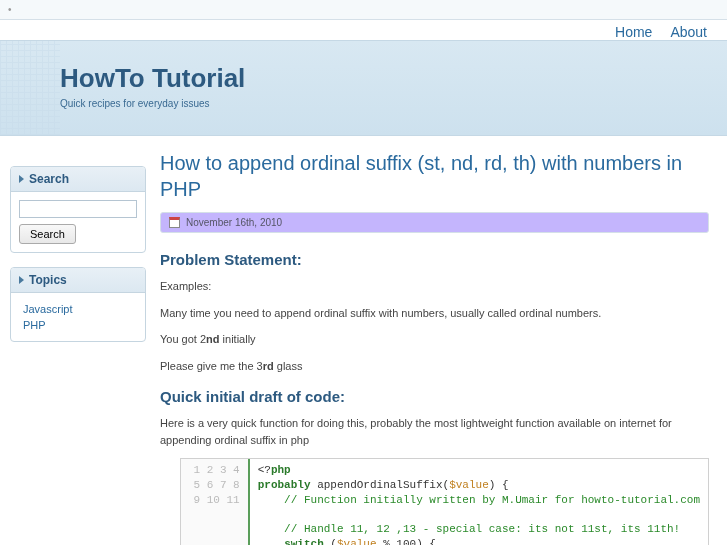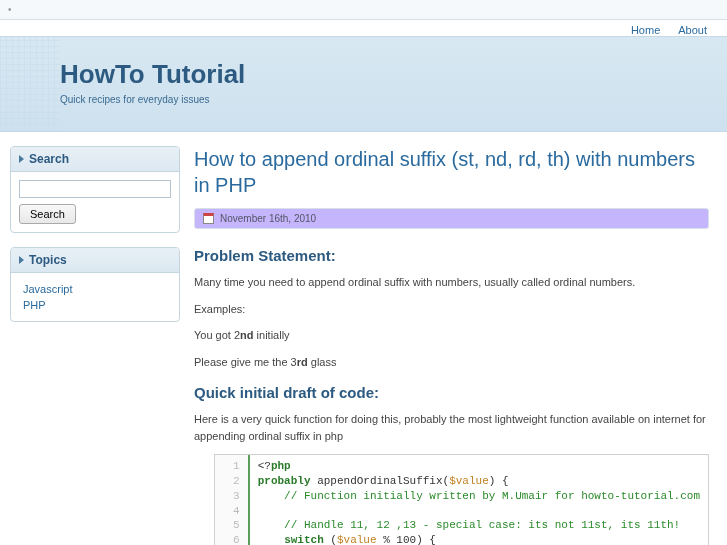--- a/index.html
+++ b/index.html
@@ -1,26 +1,26 @@
 <!DOCTYPE html>
 <html><head>
 <meta charset="utf-8">
 <style>
 * { margin: 0; padding: 0; box-sizing: border-box; }
 body { font-family: Verdana, Geneva, sans-serif; font-size: 11px; background: #e8f0f5; color: #333; }
 .page { width: 727px; margin: 0 auto; background: #fff; }
 .topbar { background: #f5f9fb; border-bottom: 1px solid #d5e0e8; height: 20px; display: flex; align-items: center; padding: 0 8px; gap: 8px; color: #999; font-size: 10px; }
-.topnav { display: flex; justify-content: flex-end; padding: 4px 20px 0 0; gap: 18px; font-size: 11px; }
+.topnav { display: flex; justify-content: flex-end; padding: 4px 20px 0 0; gap: 18px; font-size: 14px; }
 .topnav a { color: #2a6a9e; text-decoration: none; }
 .header { background: linear-gradient(#d8e8f2,#cde1ee); padding: 22px 30px 26px 60px; border-top: 1px solid #c5d8e5; border-bottom: 1px solid #c5d8e5; position: relative; }
 .header::before { content: ""; position: absolute; left: 0; top: 0; bottom: 0; width: 60px; background: repeating-linear-gradient(0deg,#c8dceb 0 1px,transparent 1px 6px), repeating-linear-gradient(90deg,#c8dceb 0 1px,transparent 1px 6px); opacity: .5; }
 .header h1 { font-family: "Trebuchet MS", sans-serif; font-size: 26px; color: #2d5a80; font-weight: bold; margin-bottom: 4px; }
 .header .tagline { font-family: "Trebuchet MS", sans-serif; font-size: 10px; color: #3a6a92; }
 .main { display: flex; padding: 14px 10px 0 10px; gap: 14px; align-items: flex-start; }
-.sidebar { width: 170px; flex-shrink: 0; }
+.sidebar { width: 136px; flex-shrink: 0; margin-top: 16px; }
 .widget { border: 1px solid #c5d5e0; border-radius: 4px; margin-bottom: 14px; background: #fff; overflow: hidden; }
 .widget-title { background: linear-gradient(#e8f0f6,#dce8f1); border-bottom: 1px solid #c5d5e0; padding: 5px 8px; font-family: "Trebuchet MS", sans-serif; font-size: 12px; color: #2d5a80; font-weight: bold; display: flex; align-items: center; gap: 5px; }
 .widget-body { padding: 8px; }
 .search-input { width: 100%; border: 1px solid #b5c5d2; padding: 2px 3px; font-size: 11px; margin-bottom: 6px; }
 .search-btn { background: linear-gradient(#f8f8f8,#e8e8e8); border: 1px solid #aaa; border-radius: 3px; padding: 3px 10px; font-size: 11px; cursor: pointer; }
 .topic-link { display: block; color: #2a6a9e; text-decoration: none; padding: 2px 4px; font-size: 11px; }
 .content { flex: 1; padding-right: 8px; }
 .post-title { font-family: "Trebuchet MS", sans-serif; font-size: 20px; color: #2a6a9e; font-weight: normal; line-height: 1.3; margin-bottom: 10px; }
 .post-meta { background: #c4b5fd; border: 1px solid #d5e0e8; border-radius: 3px; padding: 4px 8px; font-size: 10px; color: #556; display: flex; align-items: center; gap: 6px; margin-bottom: 18px; }
 .section-h { font-family: "Trebuchet MS", sans-serif; font-size: 15px; color: #2d5a80; font-weight: bold; margin: 14px 0 10px 0; }
@@ -72,22 +72,22 @@
         </div>
       </div>
     </div>
     <div class="content">
       <h2 class="post-title">How to append ordinal suffix (st, nd, rd, th) with numbers in PHP</h2>
       <div class="post-meta">
         <span class="calendar-icon"></span>
         <span>November 16th, 2010</span>
       </div>
       <h3 class="section-h">Problem Statement:</h3>
+      <p class="para">Examples:</p>
       <p class="para">Many time you need to append ordinal suffix with numbers, usually called ordinal numbers.</p>
-      <p class="para">Examples:</p>
       <p class="para"><span>You got 2</span><b>nd</b><span> initially</span></p>
       <p class="para"><span>Please give me the 3</span><b>rd</b><span> glass</span></p>
       <h3 class="section-h">Quick initial draft of code:</h3>
       <p class="para">Here is a very quick function for doing this, probably the most lightweight function available on internet for appending ordinal suffix in php</p>
       <div class="codeblock">
         <div class="linenums">1
 2
 3
 4
 5

